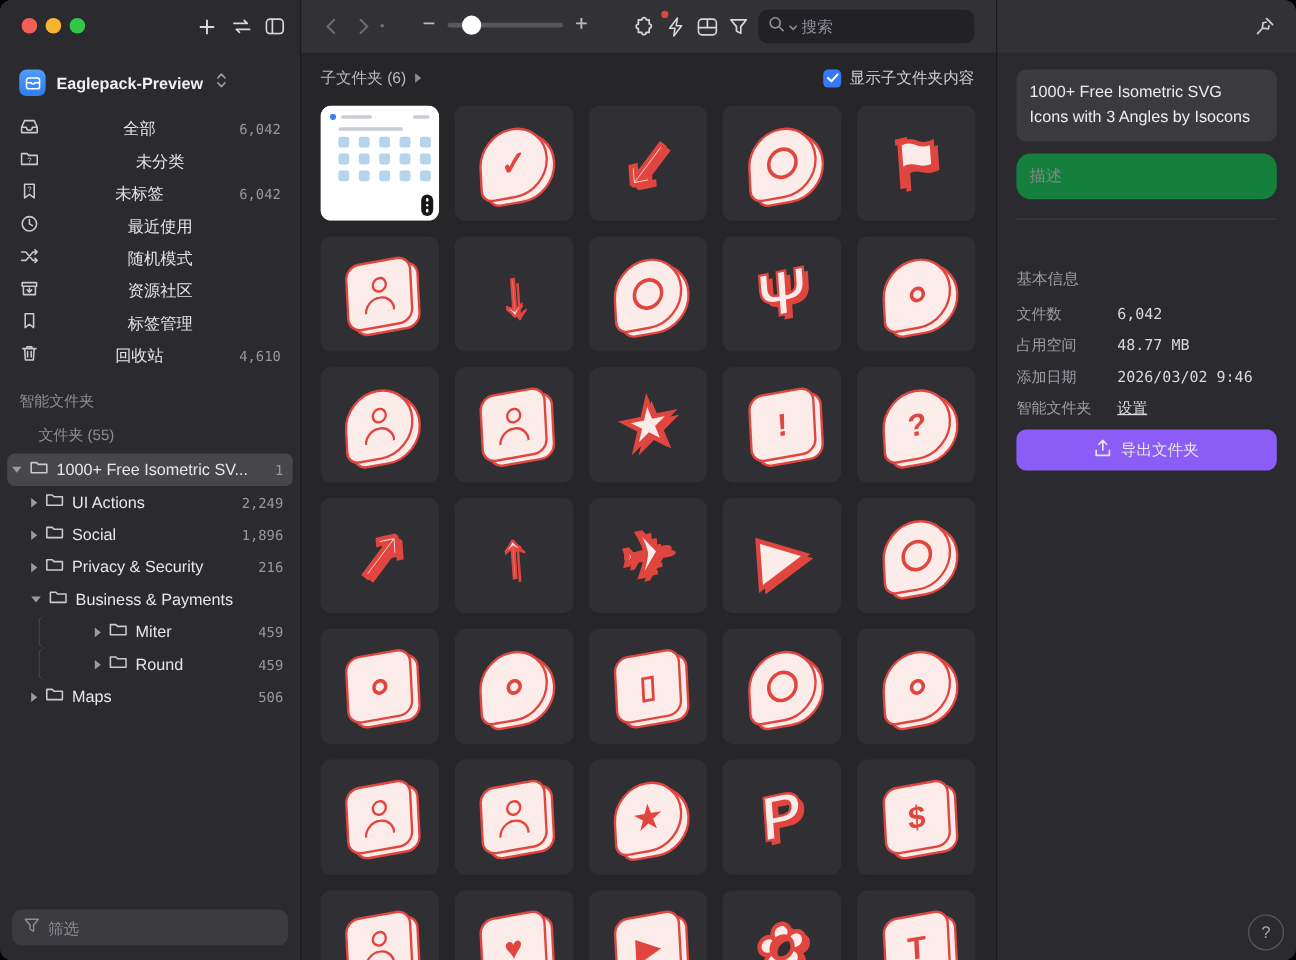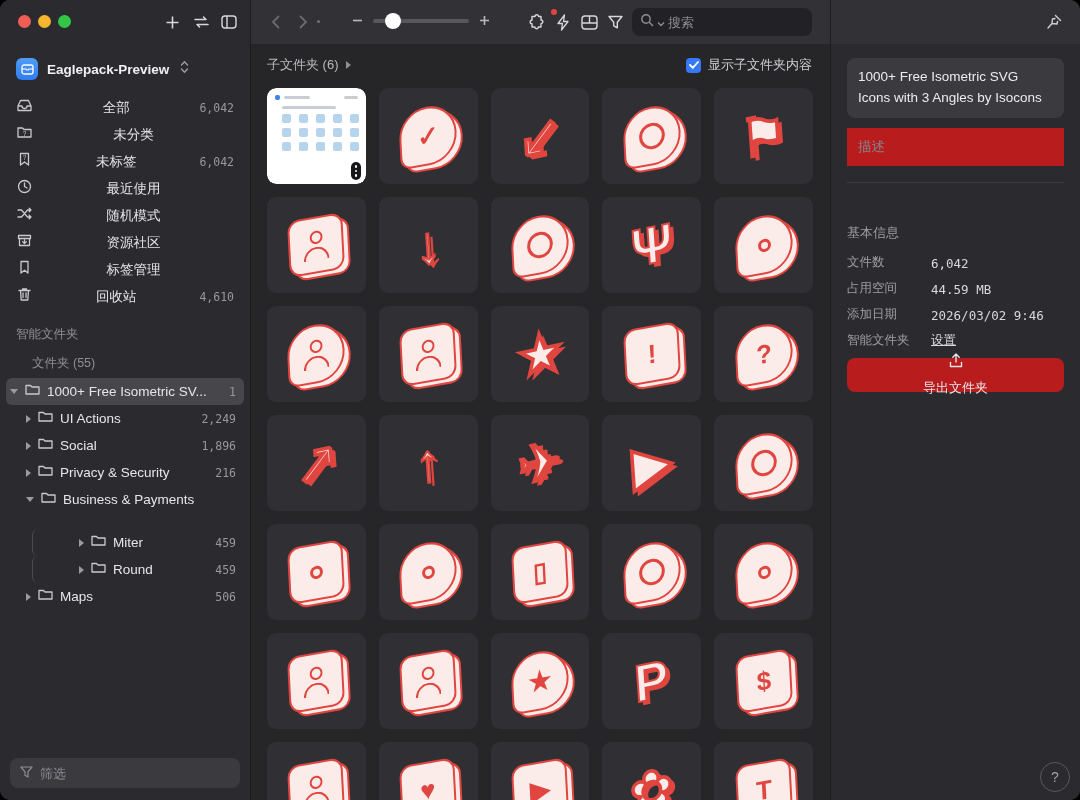--- a/index.html
+++ b/index.html
@@ -91,30 +91,30 @@
   .site-cols { display:flex; gap:7px; }
   .site-side { display:flex; flex-direction:column; gap:5px; width:18px; }
   .site-main { flex:1; }
   .dot-grid { display:grid; grid-template-columns:repeat(5,1fr); gap:5px 8px; margin-top:5px; }
   .blue-dot { width:9px; height:9px; border-radius:2px; background:#b6d4ec; justify-self:center; }
   .fab { position:absolute; right:5px; bottom:4px; width:10px; height:18px; border-radius:5px; background:#17171a; display:flex; flex-direction:column; align-items:center; justify-content:center; gap:2px; }
   .fab i { width:2.5px; height:2.5px; border-radius:50%; background:#fff; display:block; }
 
   
   .title-box { background:#3a3a3f; border-radius:8px; padding:9px 11px; color:#ececf0; font-size:13.5px; line-height:1.55; }
-  .desc-box { margin-top:10px; background:#b91c1c; border-radius:0; height:38px; display:flex; align-items:center; padding:0 11px; }
+  .desc-box { margin-top:10px; background:#15803d; border-radius:12px; height:38px; display:flex; align-items:center; padding:0 11px; }
   .desc-box input { width:100%; background:transparent; border:none; outline:none; color:#e8e8ec; font-size:13.5px; }
   .desc-box input::placeholder { color:#85858c; }
   .hr { border-top:1px solid #3c3c41; margin:16px 0 14px 0; }
   .info-h { color:#9d9da3; font-size:13px; margin-bottom:12px;margin-top:41px; }
-  .info-row { display:flex; margin-bottom:9px;align-items:flex-end; }
+  .info-row { display:flex; margin-bottom:9px; }
   .info-row .k { width:84px; color:#9d9da3; font-size:12.5px; }
   .info-row .v { color:#d8d8dc; font-size:12.5px; font-family:"DejaVu Sans Mono", monospace; }
   .info-row .v.link { text-decoration:underline; font-family:"Liberation Sans", sans-serif; cursor:pointer; }
-  .export-btn { margin-top:2px; height:34px; width:100%; background:#b91c1c; border:none; border-radius:8px; color:#e6e6ea; font-size:13px; display:flex; align-items:center; justify-content:center; gap:8px; cursor:pointer; font-family:"Liberation Sans", sans-serif;flex-direction:column; }
+  .export-btn { margin-top:2px; height:34px; width:100%; background:#8b5cf6; border:none; border-radius:8px; color:#e6e6ea; font-size:13px; display:flex; align-items:center; justify-content:center; gap:8px; cursor:pointer; font-family:"Liberation Sans", sans-serif; }
 
   .help-btn { position:absolute; right:10px; bottom:8px; width:30px; height:30px; border-radius:50%; border:1.5px solid #595960; color:#a2a2a8; font-size:14px; display:flex; align-items:center; justify-content:center; background:transparent; z-index:7; }
 </style>
 </head>
 <body>
 
 <div class="window">
 
   <div class="toolbar">
     <div class="sidebar-chrome"></div>
@@ -322,21 +322,21 @@
     <span class="count">216</span>
         </div>
         <div class="tree-row" style="padding-left: 20px;">
           <span class="tri open"></span>
     <span><svg class="icon16" viewBox="0 0 17 17">
               <path d="M2 4.5 H6.5 L8 6 H15 V13 H2 Z" stroke="#c9c9ce" stroke-width="1.3" fill="none" stroke-linecap="round" stroke-linejoin="round"></path>
             </svg></span>
     <span class="lbl">Business &amp; Payments</span>
     <span class="count"></span>
         </div>
-        <div class="tree-row guide" style="padding-left: 46px; margin-left: 26px; margin-top: 16px;">
+        <div class="tree-row guide" style="padding-left: 46px; margin-left: 26px;">
           <span class="tri closed"></span>
     <span><svg class="icon16" viewBox="0 0 17 17">
               <path d="M2 4.5 H6.5 L8 6 H15 V13 H2 Z" stroke="#c9c9ce" stroke-width="1.3" fill="none" stroke-linecap="round" stroke-linejoin="round"></path>
             </svg></span>
     <span class="lbl">Miter</span>
     <span class="count">459</span>
         </div>
         <div class="tree-row guide" style="padding-left: 46px; margin-left: 26px;">
           <span class="tri closed"></span>
     <span><svg class="icon16" viewBox="0 0 17 17">
@@ -656,21 +656,21 @@
     </div>
     <div class="hr"></div>
     <div class="info-h">基本信息</div>
     <div id="info-rows">
         <div class="info-row">
           <span class="k">文件数</span>
     <span class="v">6,042</span>
         </div>
         <div class="info-row">
           <span class="k">占用空间</span>
-    <span class="v">44.59 MB</span>
+    <span class="v">48.77 MB</span>
         </div>
         <div class="info-row">
           <span class="k">添加日期</span>
     <span class="v">2026/03/02 9:46</span>
         </div>
         <div class="info-row">
           <span class="k">智能文件夹</span>
     <span class="v link">设置</span>
         </div>
       </div>

